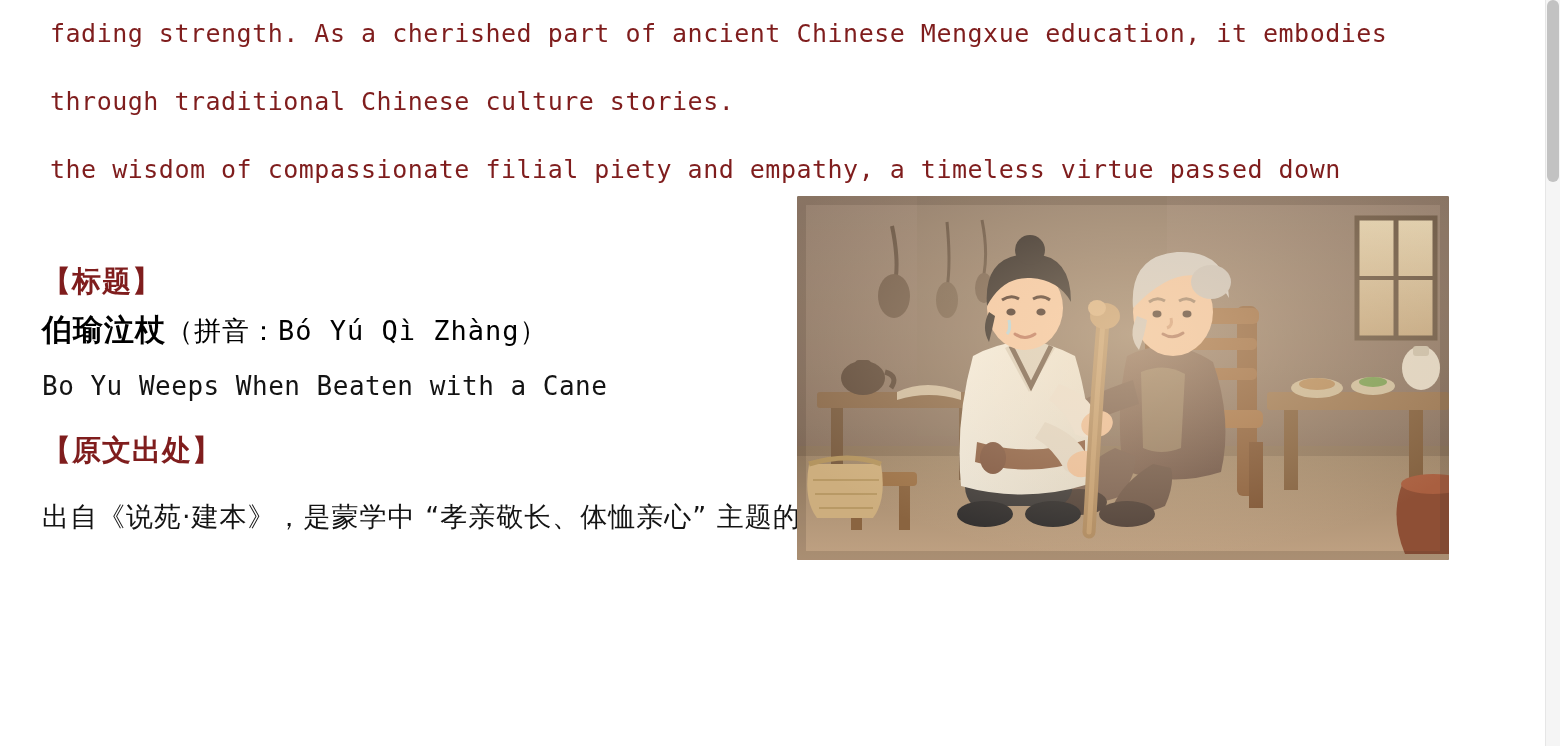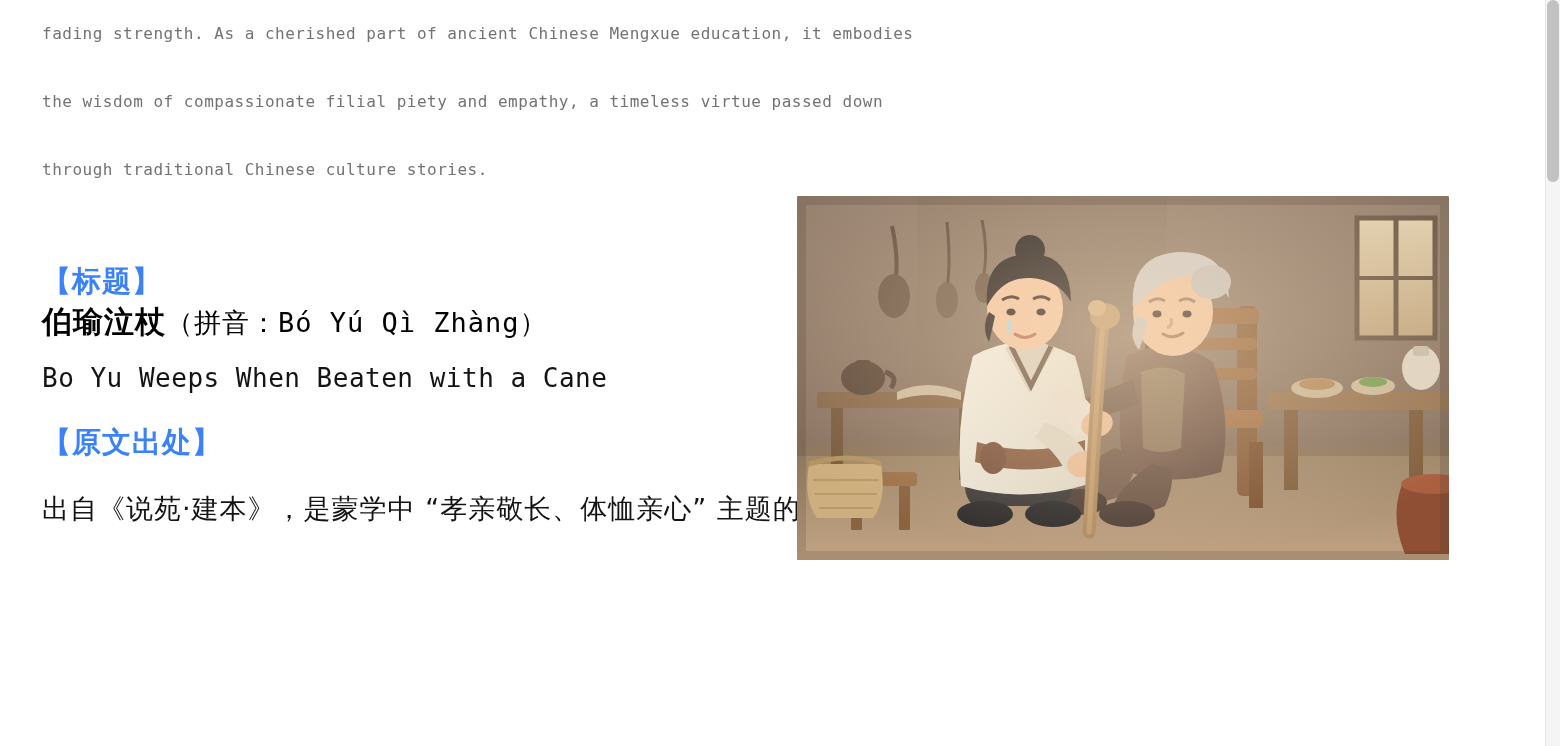--- a/index.html
+++ b/index.html
@@ -18,43 +18,45 @@
     position: relative;
     width: 1560px;
     height: 746px;
     box-sizing: border-box;
     padding: 0 40px 0 42px;
   }
 
   
   .intro {
     font-family: "DejaVu Sans Mono", monospace;
-    font-size: 16px;
+    font-size: 25px;
     line-height: 68px;
     letter-spacing: 0.5px;
-    color: #737373;
+    color: #7f1d1d;
     white-space: nowrap;
+    margin-left: 8px;
   }
   .intro .line {
     display: block;
     height: 68px;
   }
   .intro .line:first-child { margin-top: 0; }
 
   
   .section-heading {
     font-family: "DejaVu Sans", sans-serif;
     font-weight: bold;
     font-size: 29px;
-    color: #3b82f6;
+    color: #7f1d1d;
     letter-spacing: 1px;
   }
 
   
   .title-block {
+    margin-top: 8px;
   }
   .title-line {
     font-size: 30px;
     font-weight: bold;
     color: #000;
     letter-spacing: 1px;
     white-space: nowrap;
   }
   .title-line .pinyin {
     font-weight: normal;
@@ -114,22 +116,22 @@
     border-radius: 6px;
   }
 </style>
 </head>
 <body>
 
 <div class="page">
 
   <div class="intro">
     <span class="line">fading strength. As a cherished part of ancient Chinese Mengxue education, it embodies</span>
+    <span class="line">through traditional Chinese culture stories.</span>
     <span class="line">the wisdom of compassionate filial piety and empathy, a timeless virtue passed down</span>
-    <span class="line">through traditional Chinese culture stories.</span>
   </div>
 
   <div style="margin-top:58px;">
     <div class="section-heading">【标题】</div>
     <div class="title-block">
       <div class="title-line">
         <span>伯瑜泣杖</span><span class="pinyin">（拼音：Bó Yú Qì Zhàng）</span>
       </div>
       <div class="title-en">Bo Yu Weeps When Beaten with a Cane</div>
     </div>

